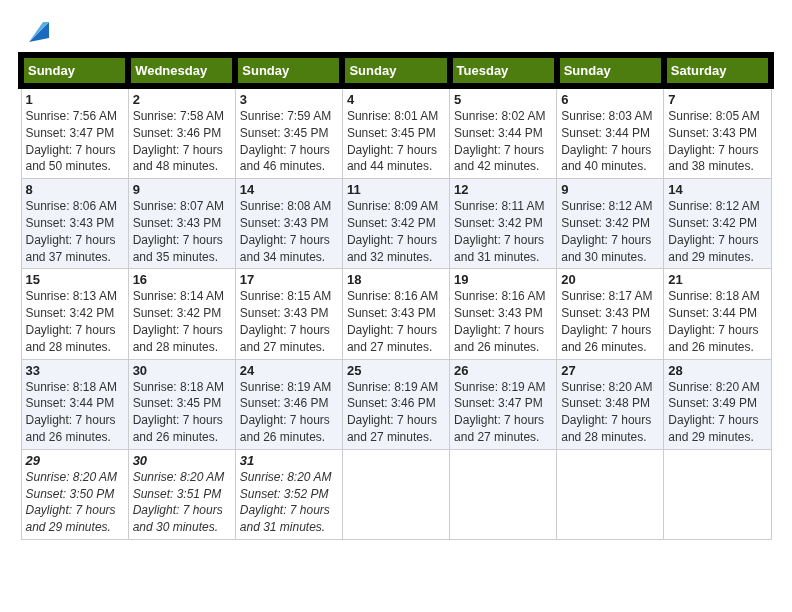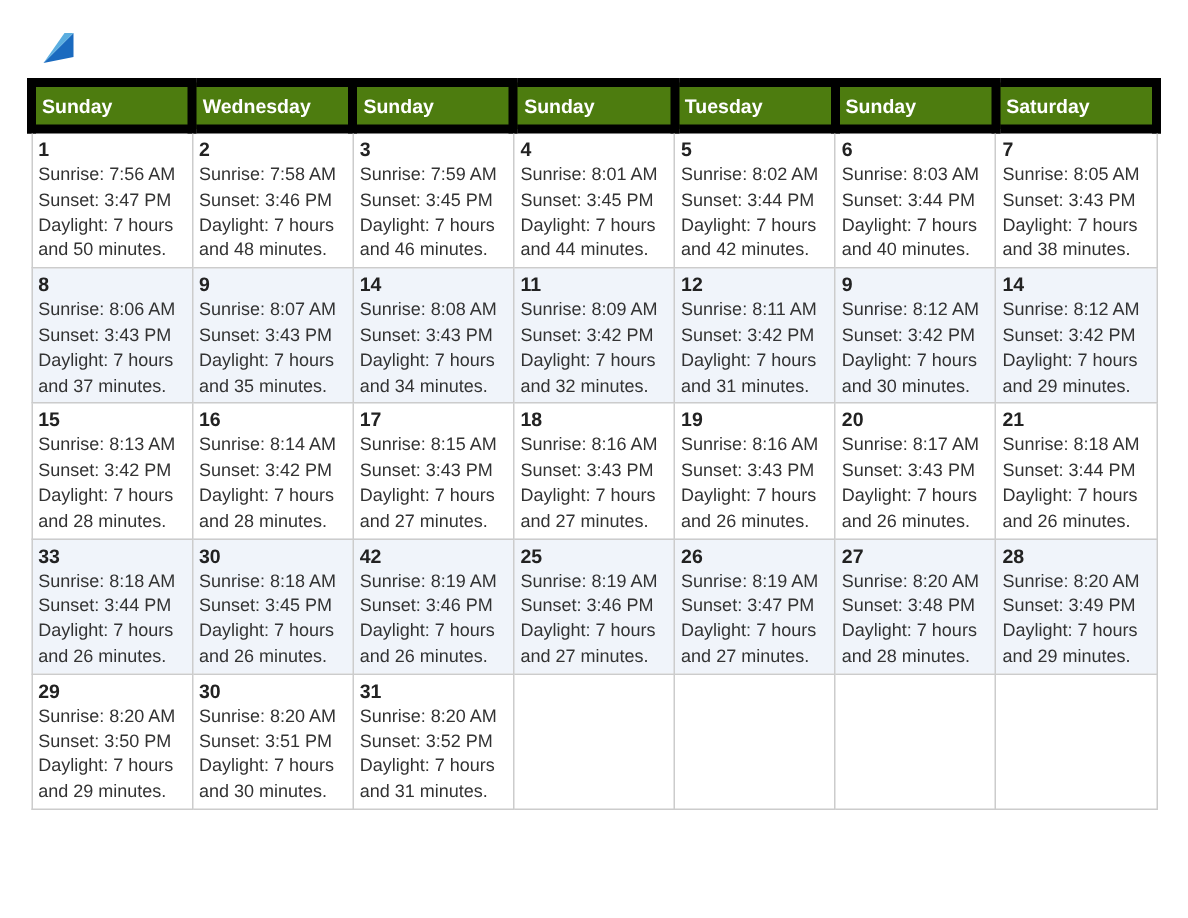--- a/index.html
+++ b/index.html
@@ -63,20 +63,21 @@
       border: 1px solid #ccc;
       vertical-align: top;
       padding: 3px 4px;
       font-size: 9.5px;
       color: #333;
       background: #fff;
       height: 86px;
     }
     .calendar tr:last-child td {
       height: 72px;
+      font-style: italic;
     }
     .day-num {
       font-size: 13px;
       font-weight: bold;
       color: #222;
       display: block;
       margin-bottom: 1px;
     }
     .day-info {
       font-size: 12px;
@@ -221,21 +222,21 @@
         <tr class="row-alt">
           <td>
           <span class="day-num">33</span>
           <span class="day-info">Sunrise: 8:18 AM<br>Sunset: 3:44 PM<br>Daylight: 7 hours and 26 minutes.</span>
         </td>
           <td>
           <span class="day-num">30</span>
           <span class="day-info">Sunrise: 8:18 AM<br>Sunset: 3:45 PM<br>Daylight: 7 hours and 26 minutes.</span>
         </td>
           <td>
-          <span class="day-num">42</span>
+          <span class="day-num">24</span>
           <span class="day-info">Sunrise: 8:19 AM<br>Sunset: 3:46 PM<br>Daylight: 7 hours and 26 minutes.</span>
         </td>
           <td>
           <span class="day-num">25</span>
           <span class="day-info">Sunrise: 8:19 AM<br>Sunset: 3:46 PM<br>Daylight: 7 hours and 27 minutes.</span>
         </td>
           <td>
           <span class="day-num">26</span>
           <span class="day-info">Sunrise: 8:19 AM<br>Sunset: 3:47 PM<br>Daylight: 7 hours and 27 minutes.</span>
         </td>

